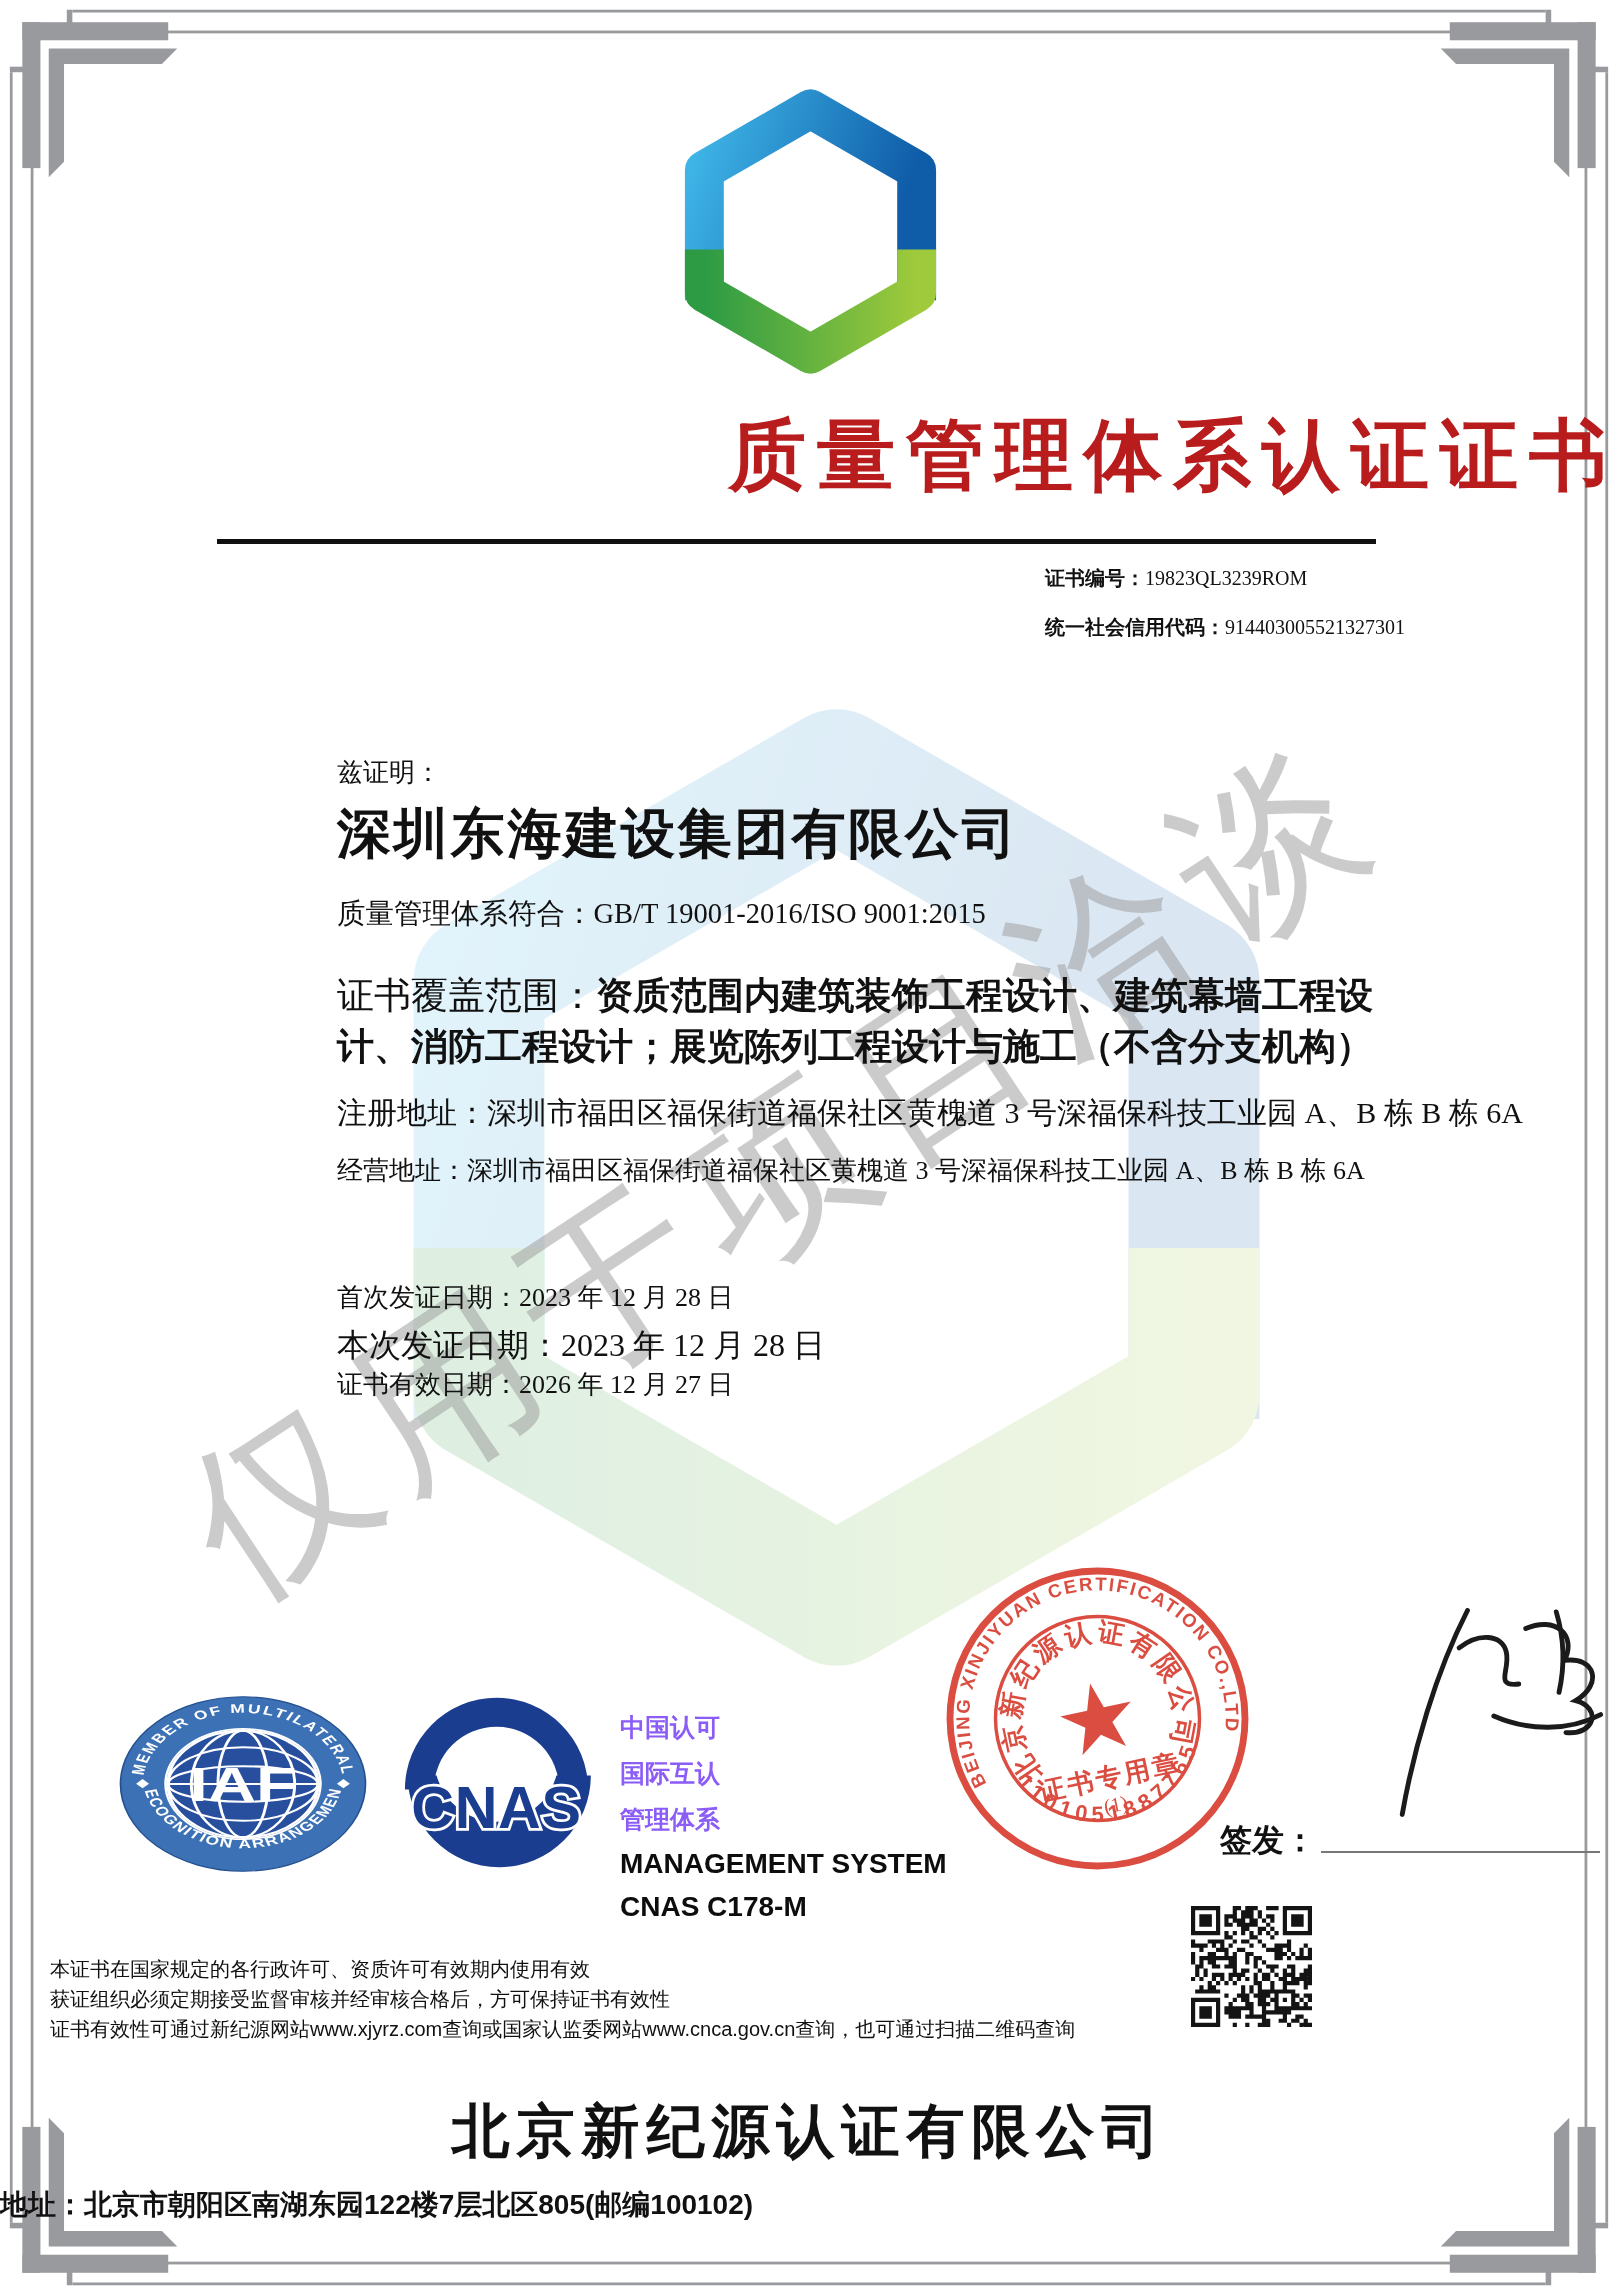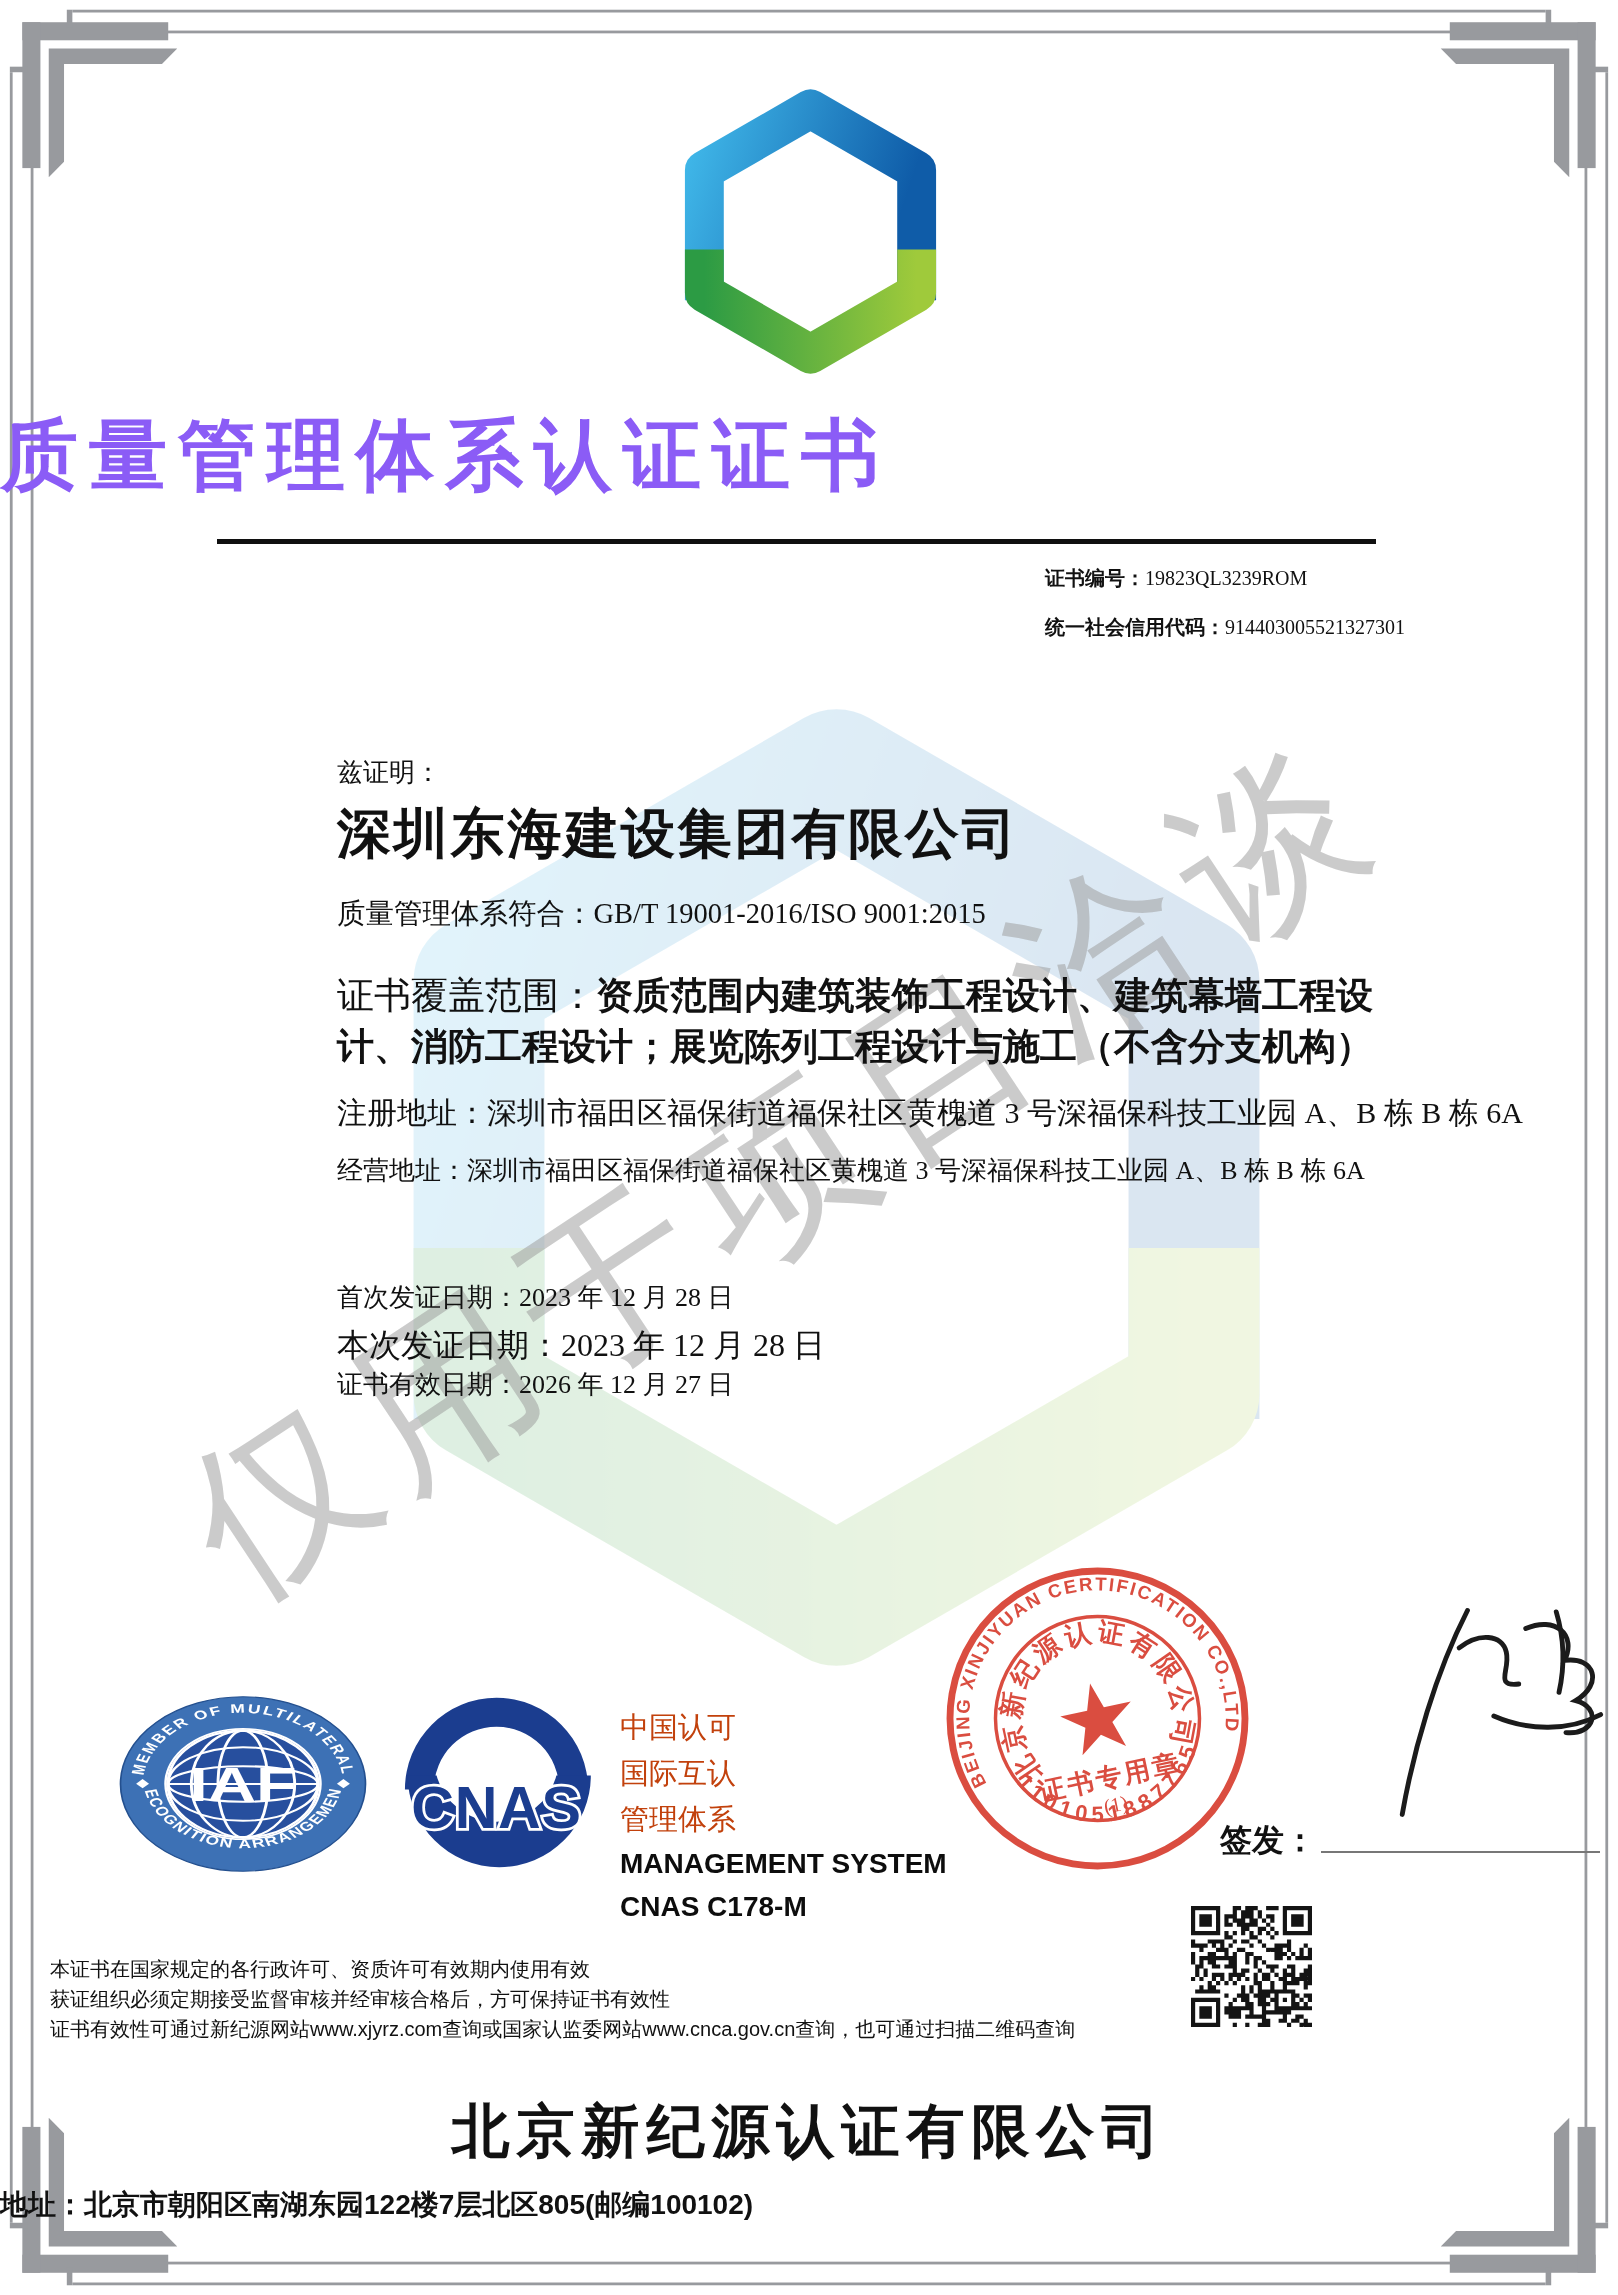--- a/index.html
+++ b/index.html
@@ -7,41 +7,41 @@
         font-family:"Liberation Serif","DejaVu Serif",serif;color:#111;}
   
   svg.frame{position:absolute;left:0;top:0;}
   
   .wm-logo{position:absolute;left:333px;top:684px;width:1007px;height:1007px;opacity:.15;}
   .wm-text{position:absolute;left:208px;top:1430px;font-size:179px;letter-spacing:18px;
            color:#9d9d9d;opacity:.52;white-space:nowrap;transform:rotate(-33.5deg);
            transform-origin:left center;font-family:"Liberation Serif","DejaVu Serif",serif;}
   
   .logo{position:absolute;left:659px;top:82px;width:303px;height:299px;}
-  .title{position:absolute;left:0;top:404px;width:100%;text-align:left;
-         font-size:78px;font-weight:700;color:#8b5cf6;letter-spacing:11px;white-space:nowrap;}
+  .title{position:absolute;left:0;top:404px;width:100%;text-align:right;
+         font-size:78px;font-weight:700;color:#b91c1c;letter-spacing:11px;white-space:nowrap;}
   .rule{position:absolute;left:217px;top:539px;width:1159px;height:4.9px;background:#101010;}
   .certinfo{position:absolute;right:213px;top:554px;text-align:left;font-size:20px;line-height:49px;white-space:nowrap;}
   .certinfo b{font-weight:700;}
   
   .attest{position:absolute;left:337px;top:755px;font-size:26px;}
   .company{position:absolute;left:337px;top:798px;font-size:54px;font-weight:700;letter-spacing:2.8px;white-space:nowrap;}
   .standard{position:absolute;left:337px;top:895px;font-size:28.5px;white-space:nowrap;}
   .scope{position:absolute;left:337px;top:970px;width:1094px;font-size:37px;line-height:51px;}
   .scope .b{font-weight:700;}
   .addr1{position:absolute;left:337px;top:1093px;font-size:30px;white-space:nowrap;}
   .addr2{position:absolute;left:337px;top:1153px;font-size:26px;white-space:nowrap;}
   .date1{position:absolute;left:337px;top:1280px;font-size:26px;}
   .date2{position:absolute;left:337px;top:1324px;font-size:32px;}
   .date3{position:absolute;left:337px;top:1367px;font-size:26px;}
   
   .iaf{position:absolute;left:118px;top:1695px;width:250px;height:178px;}
   .cnas{position:absolute;left:387px;top:1693px;width:219px;height:179px;}
   .accred{position:absolute;left:620px;top:1704px;font-family:"Liberation Sans","DejaVu Sans",sans-serif;}
-  .accred .cn{font-size:29px;line-height:46px;font-weight:400;color:#c2410c;}
+  .accred .cn{font-size:25px;line-height:46px;font-weight:700;color:#8b5cf6;}
   .accred .en{font-size:28px;line-height:43px;font-weight:700;color:#0d0d0d;}
   .stamp{position:absolute;left:939px;top:1560px;width:317px;height:317px;opacity:.9;}
   .sig{position:absolute;left:1362px;top:1584px;width:256px;height:250px;}
   .sig path{stroke:#1b1b1b;stroke-width:7;fill:none;stroke-linecap:round;}
   .signoff{position:absolute;left:1220px;top:1804px;font-size:32px;font-weight:700;
            font-family:"Liberation Sans","DejaVu Sans",sans-serif;margin-top:15px;}
   .sigline{position:absolute;left:1321px;top:1851px;width:279px;height:2.1px;background:#777;}
   .qr{position:absolute;left:1191px;top:1906px;width:121px;height:121px;}
   
   .notes{position:absolute;left:50px;top:1954px;font-size:20px;line-height:30px;color:#111;

